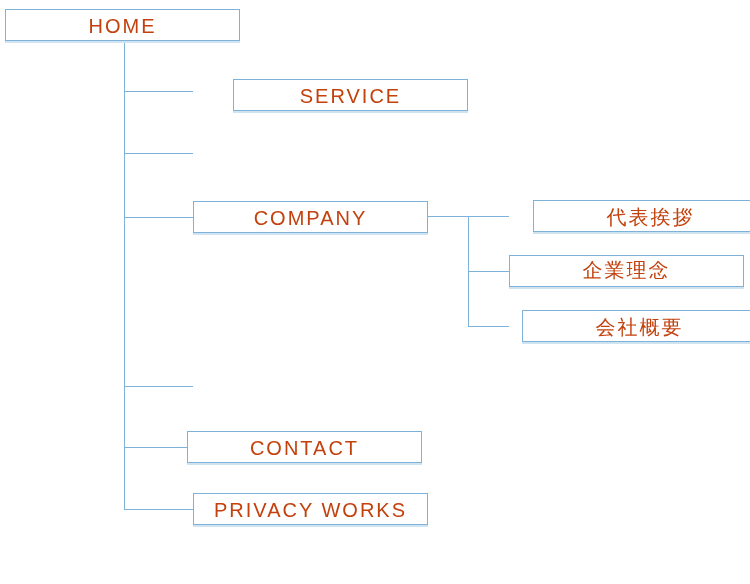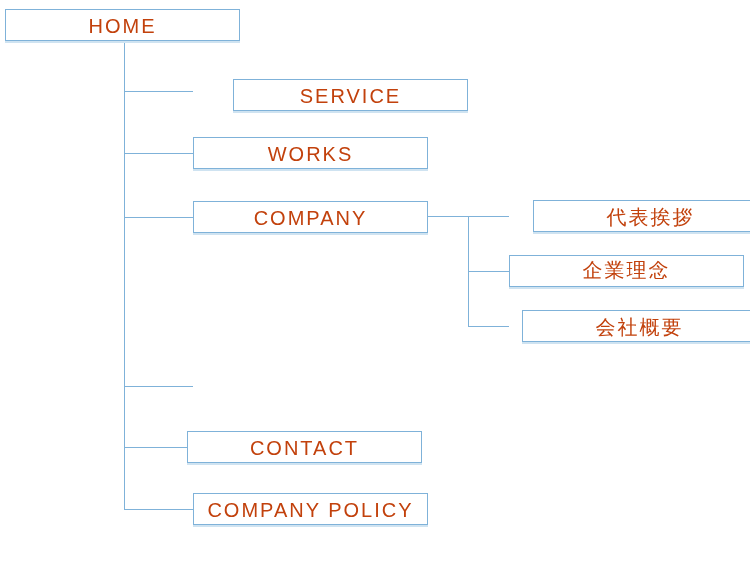--- a/index.html
+++ b/index.html
@@ -64,35 +64,32 @@
   <div class="line h" style="left:468px; top:326px; width:41px;"></div>
 
   <div class="node" style="left:5px; top:9px;">
     <span class="label">HOME</span>
   </div>
 
   <div class="node" style="left:193px; top:79px;margin-left:40px;">
     <span class="label">SERVICE</span>
   </div>
 
-  <div class="node" style="left:193px; top:137px;">
-    <span class="label">WORKS</span>
-  </div>
 
   <div class="node" style="left:193px; top:201px;">
     <span class="label">COMPANY</span>
   </div>
 
 
   <div class="node" style="left:187px; top:431px;">
     <span class="label">CONTACT</span>
   </div>
 
   <div class="node" style="left:193px; top:493px;">
-    <span class="label">COMPANY POLICY</span>
+    <span class="label">PRIVACY WORKS</span>
   </div>
 
   <div class="node" style="left:509px; top:200px;margin-left:24px;">
     <span class="label">代表挨拶</span>
   </div>
 
   <div class="node" style="left:509px; top:255px;font-family:Liberation Mono, monospace;">
     <span class="label">企業理念</span>
   </div>
 

